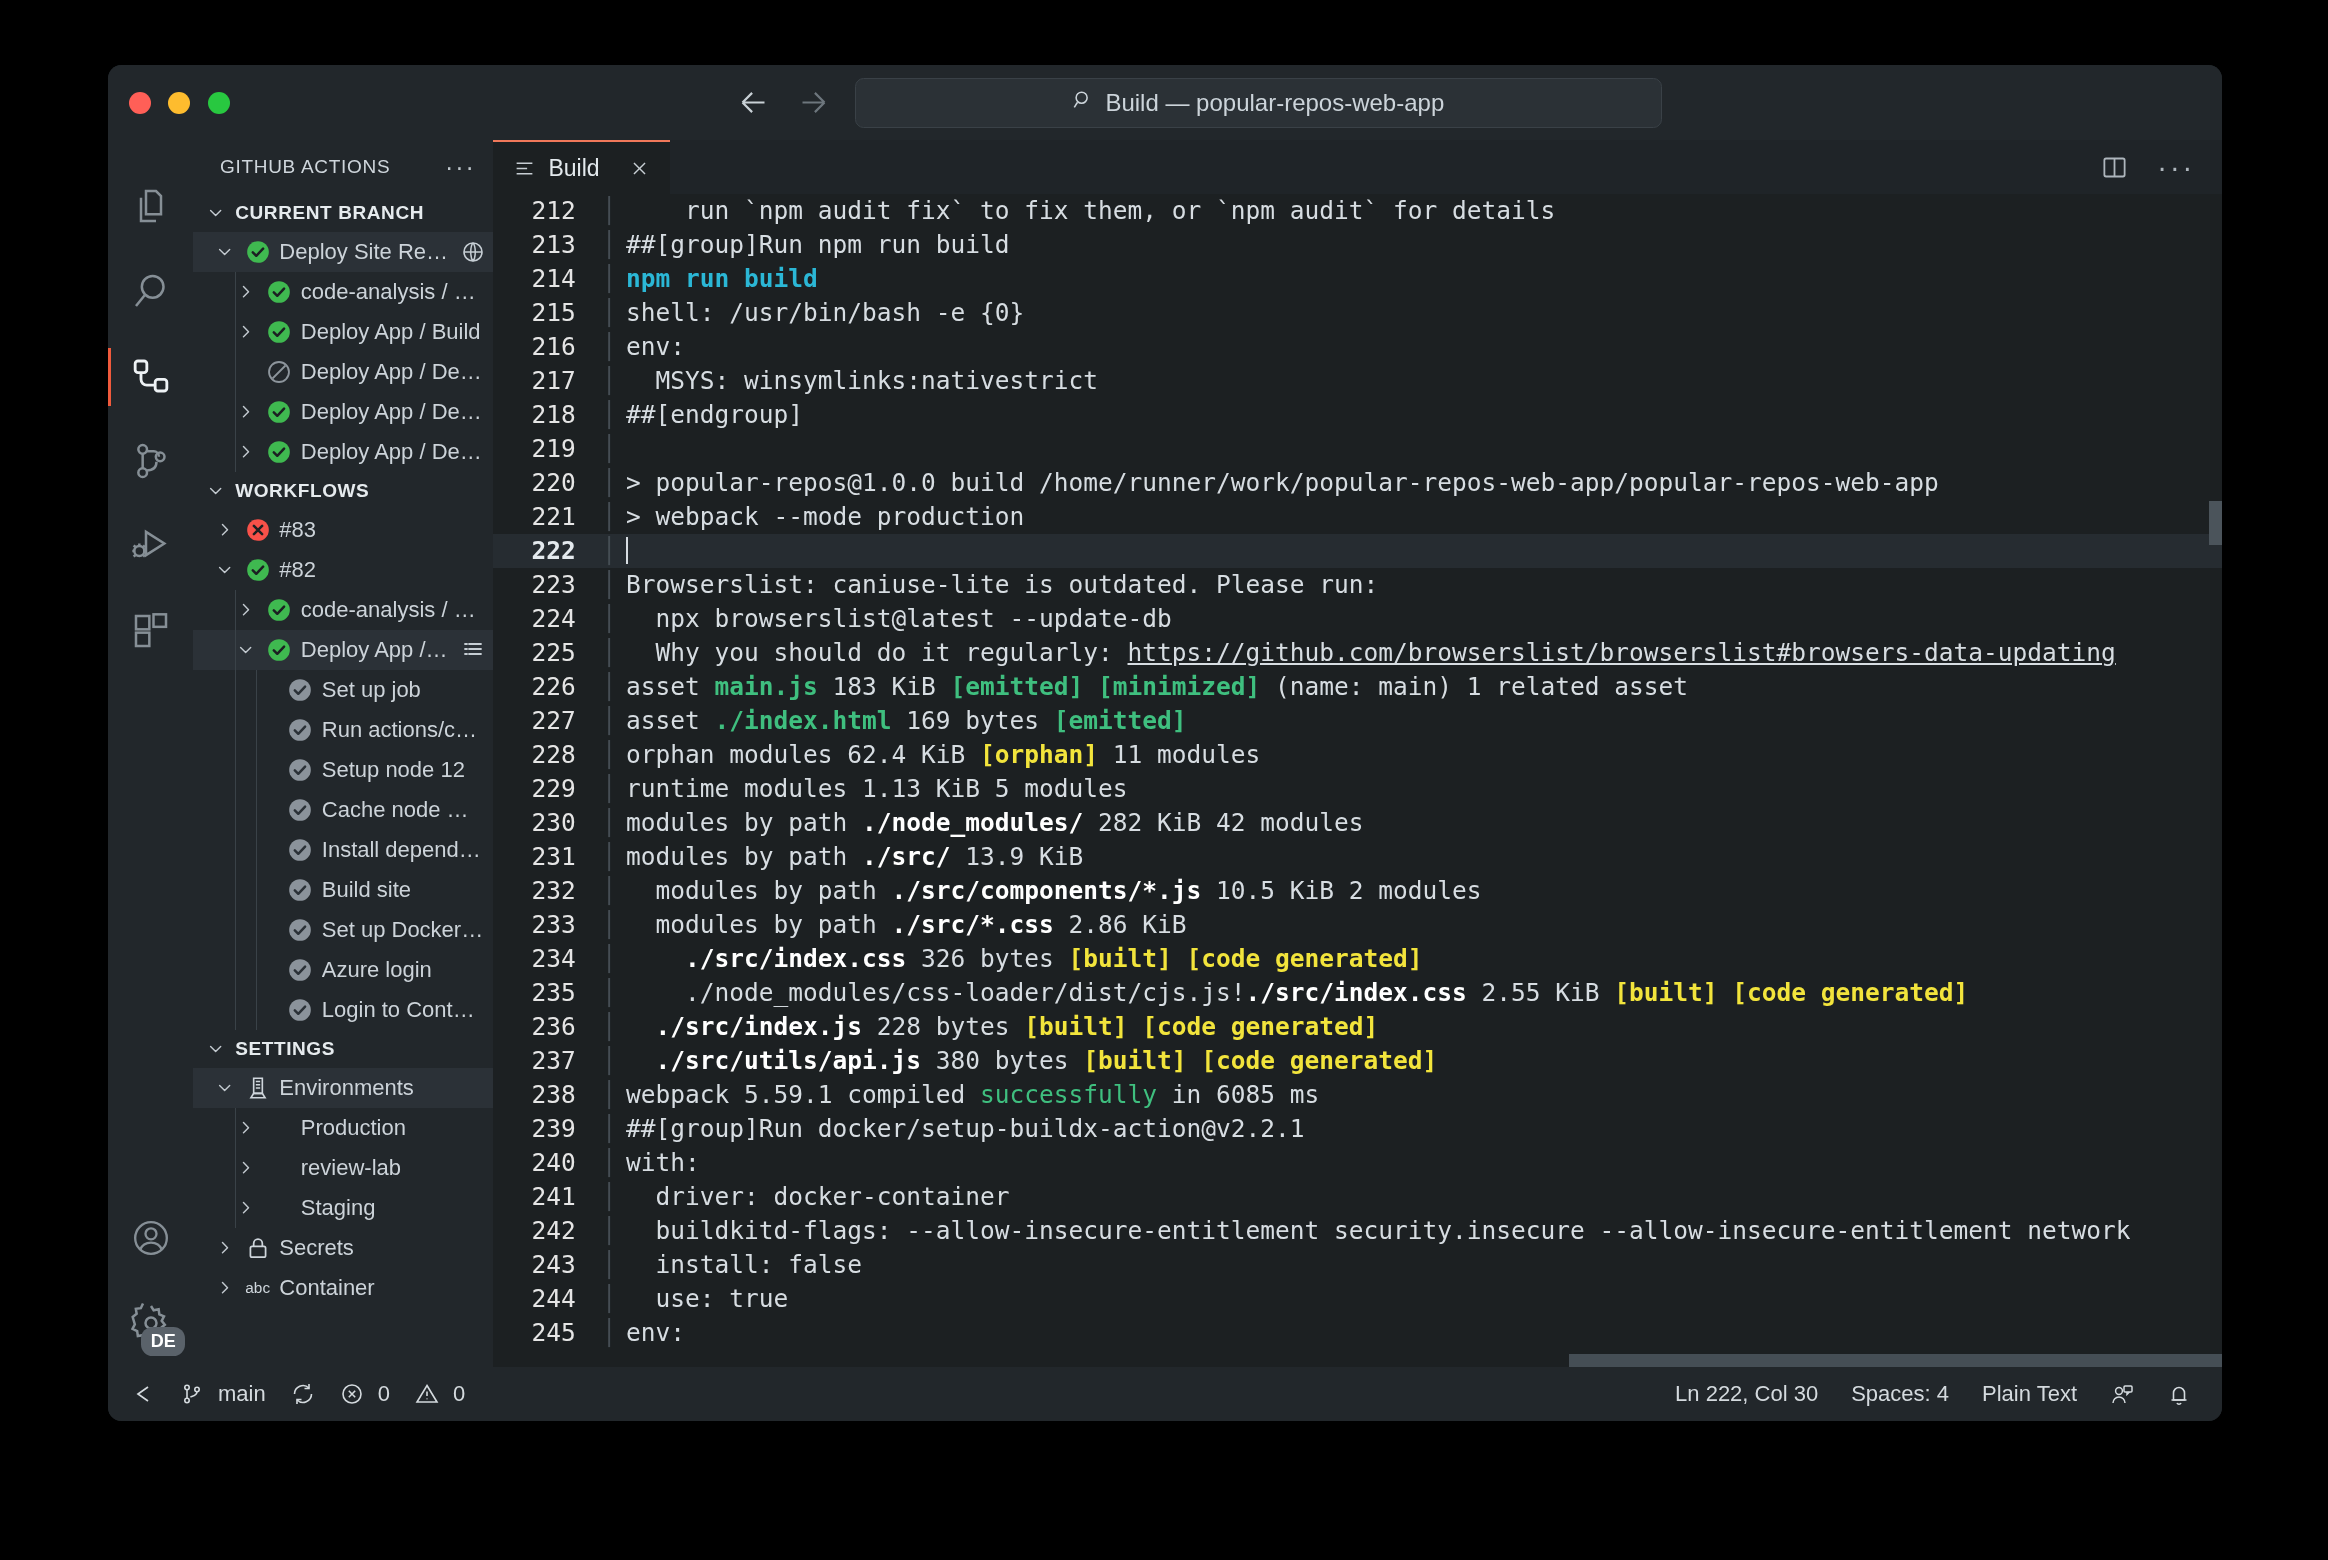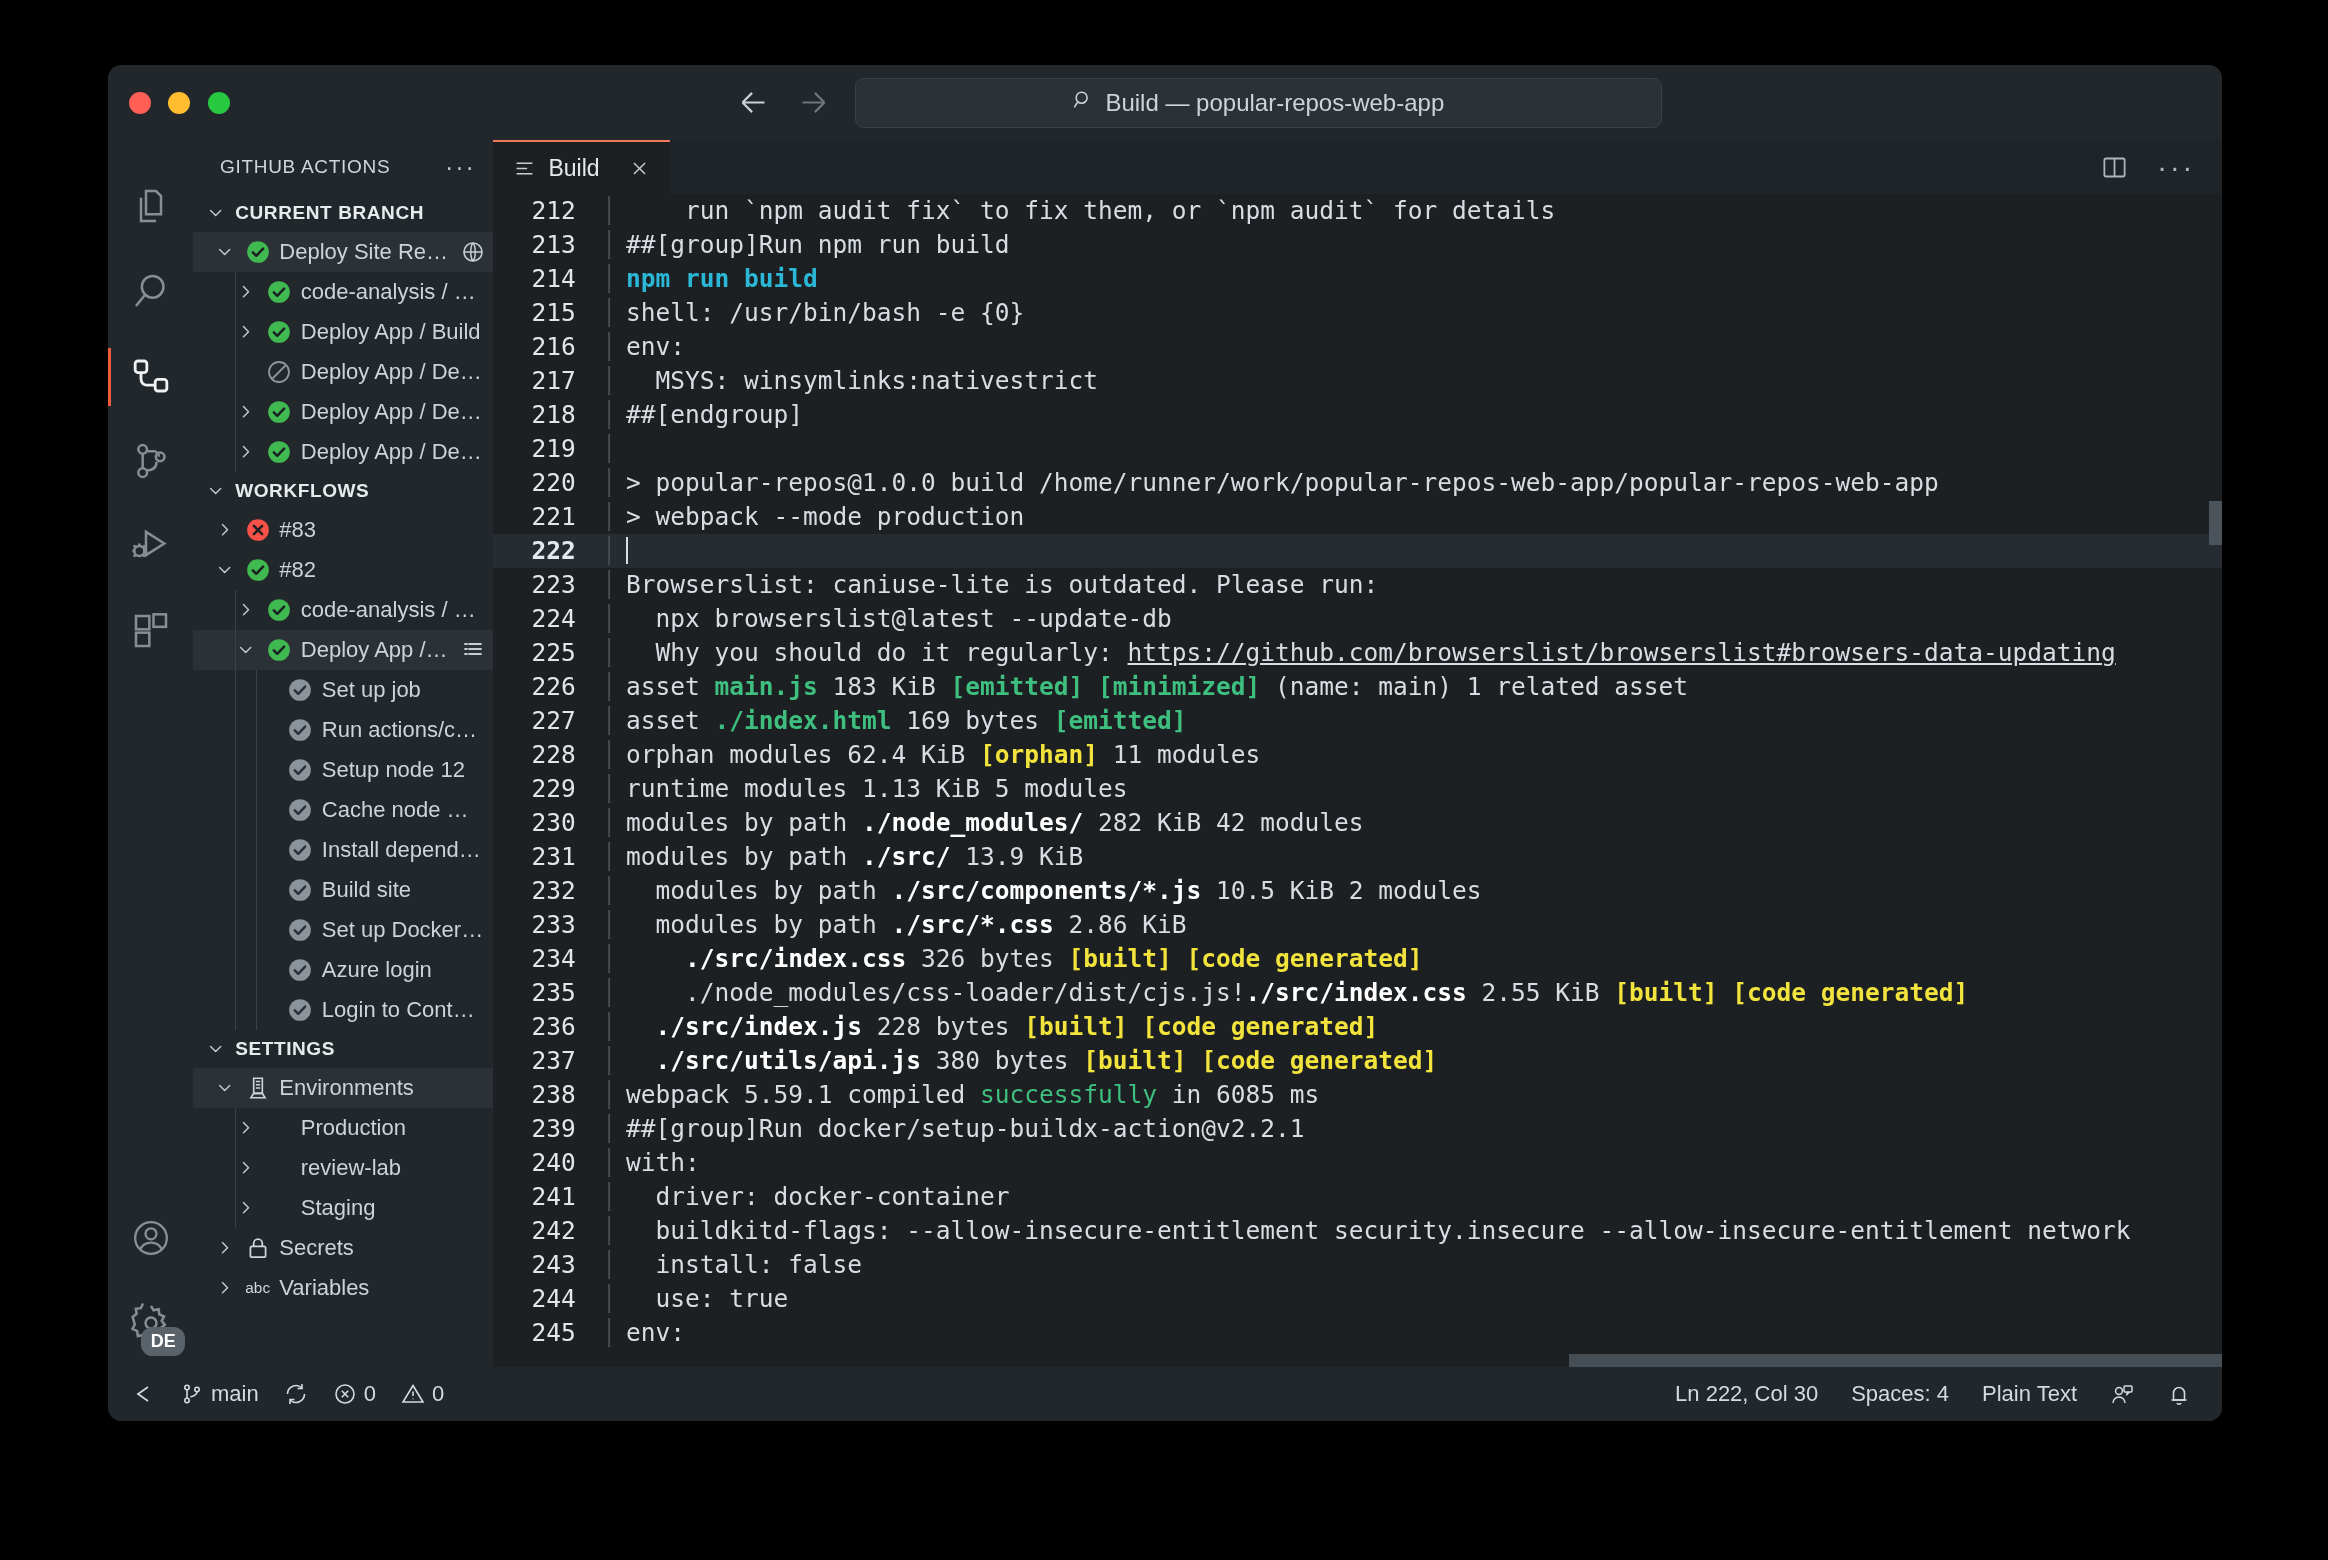--- a/index.html
+++ b/index.html
@@ -181,21 +181,21 @@
   }
 
   
   .statusbar {
     height: 54px; flex: 0 0 54px; background: #22272b;
     display: flex; align-items: center;
     color: #d4dade; font-size: 22px;
   }
   .sb-left { display: flex; align-items: center; gap: 25px; padding-left: 23px; }
   .sb-right { display: flex; align-items: flex-end; gap: 33px; margin-left: auto; padding-right: 31px;}
-  .sbitem { display: flex; align-items: center; gap: 7px; }
+  .sbitem { display: flex; align-items: center; gap: 14px; }
   .sbitem svg { width: 24px; height: 24px; color: #d4dade; }
 </style>
 </head>
 <body>
 
 <div id="window">
 
   <div class="titlebar">
     <div class="traffic">
       <div class="tl red"></div>
@@ -680,21 +680,21 @@
           <div class="row">
             <span style="display:inline-block;width:11.5px;flex:0 0 11.5px"></span>
             <span class="tw">
               <svg viewBox="0 0 24 24">
                 <path d="M9 5l7 7-7 7" fill="none" stroke="currentColor" stroke-width="2" stroke-linecap="round" stroke-linejoin="round"></path>
               </svg>
             </span>
             <span class="sicon">
               <span style="font-size:15.4px;color:#cfd6dc;font-family:'Liberation Sans',sans-serif;">abc</span>
             </span>
-            <span class="label">Variables</span>
+            <span class="label">Container</span>
           </div>
         </div>
     </div>
 
     <div class="editorarea">
       <div class="tabsbar">
         <div class="tab">
           <span class="ticon">
             <svg viewBox="0 0 24 24" fill="none" stroke="currentColor" stroke-width="1.8">
                 <path d="M3 6h18M3 12h12M3 18h18"></path>

